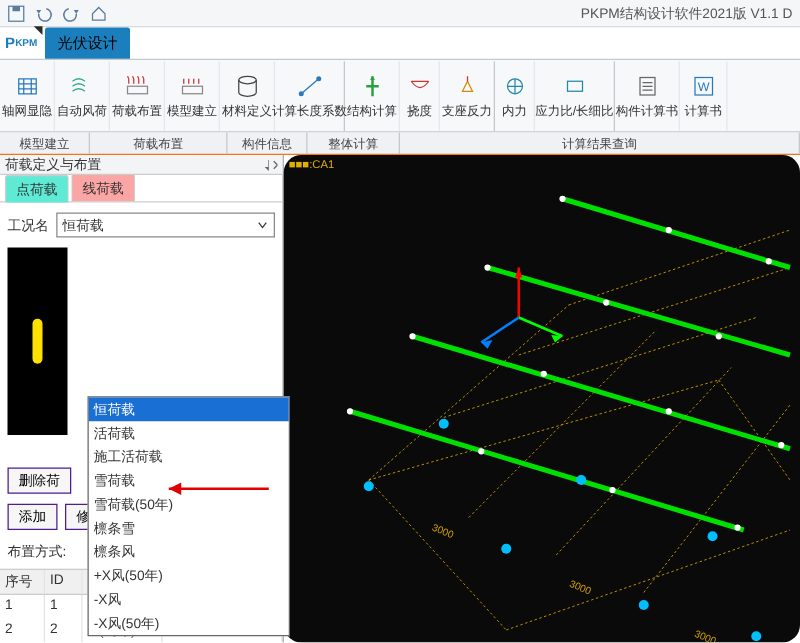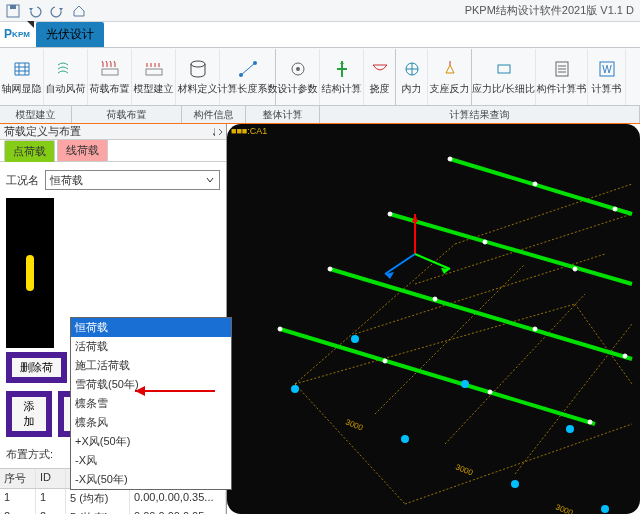--- a/index.html
+++ b/index.html
@@ -18,32 +18,32 @@
   .ribbon-item span{font-size:10px;white-space:nowrap;}
   .ribbon-icon{width:24px;height:22px;display:flex;align-items:center;justify-content:center;}
   .groupstrip{height:18px;background:#eef2f5;border-bottom:1px solid #f97316;display:flex;font-size:10px;color:#444;}
   .groupstrip div{border-right:1px solid #c4c8cc;display:flex;align-items:center;justify-content:center;}
   .main{display:flex;height:390px;}
   .panel{width:227px;border-right:1px solid #999;background:#fff;display:flex;flex-direction:column;position:relative;}
   .panel-title{height:20px;background:#f2f4f6;border-bottom:1px solid #ccc;display:flex;align-items:center;justify-content:space-between;padding:0 4px;font-size:11px;}
   .pin{width:12px;display:flex;gap:2px;}
   .subtabs{height:22px;display:flex;align-items:flex-end;border-bottom:1px solid #ccc;padding-left:4px;gap:2px;}
   .subtab{padding:3px 8px;border:1px solid #ccc;border-bottom:none;background:#fca5a5;font-size:11px;border-radius:2px 2px 0 0;}
-  .subtab.active{background:#84cc16;position:relative;top:1px;}
+  .subtab.active{background:#5eead4;position:relative;top:1px;}
   .formrow{display:flex;align-items:center;gap:6px;padding:8px 6px;}
   .select{flex:1;height:20px;border:1px solid #888;position:relative;background:#fff;display:flex;align-items:center;padding:0 4px;font-size:11px;}
   .select .chev{position:absolute;right:2px;top:2px;width:14px;height:14px;display:flex;align-items:center;justify-content:center;}
   .dropdown{position:absolute;top:193px; left:70px;width:162px;background:#fff;border:1px solid #666;z-index:20;font-size:11px;}
   .dropdown div{padding:2px 4px;}
   .dropdown .sel{background:#1a6fd4;color:#fff;}
   .arrow{position:absolute;top:255px;left:125px;z-index:30;pointer-events:none;}
   .preview{margin:0 6px;width:48px;height:150px;background:#000;display:flex;align-items:center;justify-content:center;}
   .preview .bar{width:8px;height:36px;background:#ffe000;border-radius:4px;}
   .btnrow{display:flex;gap:6px;padding:4px 6px;align-items:center;}
-  .btn{border:6px solid #4c1d95;background:#f6f6f6;padding:2px 8px;font-size:11px;}
+  .btn{border:1px solid #4c1d95;background:#f6f6f6;padding:2px 8px;font-size:11px;}
   .chk{display:flex;align-items:center;gap:3px;font-size:11px;}
   .chkbox{width:13px;height:13px;border:1px solid #666;background:#1a6fd4;display:flex;align-items:center;justify-content:center;color:#fff;font-size:10px;}
   .radio-row{display:flex;gap:18px;align-items:center;padding:6px;}
   .radio{width:12px;height:12px;border:1px solid #555;border-radius:50%;display:inline-flex;align-items:center;justify-content:center;}
   .radio.on::after{content:"";width:6px;height:6px;background:#1a6fd4;border-radius:50%;}
   .table{font-size:11px;}
   .table .hdr{display:flex;background:#f0f0f0;border-top:1px solid #ccc;border-bottom:1px solid #ccc;}
   .table .row{display:flex;}
   .table .cell{padding:2px 4px;border-right:1px solid #e4e4e4;text-align:left;}
   .c1{width:36px}.c2{width:30px}.c3{width:64px}.c4{flex:1}
@@ -128,60 +128,51 @@
           <path d="M4 16 L18 4" stroke="#2a78c0"></path>
           <circle cx="4" cy="16" r="2" fill="#2a78c0"></circle>
           <circle cx="18" cy="4" r="2" fill="#2a78c0"></circle>
         </svg>
       </div>
       <span>计算长度系数</span>
     </div>
   <div class="ribbon-item">
       <div class="ribbon-icon">
         <svg width="22" height="20">
-          <circle cx="11" cy="10" r="6" fill="none" stroke="#666"></circle>
-          <circle cx="11" cy="10" r="2" fill="#666"></circle>
-        </svg>
-      </div>
-      <span>设计参数</span>
-    </div>
-  <div class="ribbon-item">
-      <div class="ribbon-icon">
-        <svg width="22" height="20">
           <path d="M11 2 L11 18 M6 10 L16 10" stroke="#28a040" stroke-width="2"></path>
           <path d="M11 2 l-2 3 h4 z" fill="#28a040"></path>
         </svg>
       </div>
       <span>结构计算</span>
     </div>
   <div class="ribbon-item" style="width:32px">
       <div class="ribbon-icon">
         <svg width="20" height="20">
           <path d="M3 6 L17 6 M3 6 Q10 16 17 6" stroke="#c33" fill="none"></path>
         </svg>
       </div>
       <span>挠度</span>
     </div>
+  <div class="ribbon-item" style="width:44px">
+      <div class="ribbon-icon">
+        <svg width="20" height="20">
+          <path d="M6 14 L10 6 L14 14 Z" fill="none" stroke="#d48b00"></path>
+          <path d="M10 6 v-4" stroke="#c33"></path>
+        </svg>
+      </div>
+      <span>支座反力</span>
+    </div>
   <div class="ribbon-item" style="width:32px">
       <div class="ribbon-icon">
         <svg width="20" height="20">
           <circle cx="10" cy="10" r="6" fill="none" stroke="#28a"></circle>
           <path d="M10 4v12M4 10h12" stroke="#28a"></path>
         </svg>
       </div>
       <span>内力</span>
-    </div>
-  <div class="ribbon-item" style="width:44px">
-      <div class="ribbon-icon">
-        <svg width="20" height="20">
-          <path d="M6 14 L10 6 L14 14 Z" fill="none" stroke="#d48b00"></path>
-          <path d="M10 6 v-4" stroke="#c33"></path>
-        </svg>
-      </div>
-      <span>支座反力</span>
     </div>
   <div class="ribbon-item" style="width:64px">
       <div class="ribbon-icon">
         <svg width="20" height="20">
           <rect x="4" y="6" width="12" height="8" fill="none" stroke="#28a"></rect>
         </svg>
       </div>
       <span>应力比/长细比</span>
     </div>
   <div class="ribbon-item" style="width:52px">
@@ -289,20 +280,21 @@
         <div class="cell c2">2</div>
         <div class="cell c3">5 (均布)</div>
         <div class="cell c4">0.00,0.00,0.05...</div>
       </div>
     </div>
 
     <div class="dropdown">
       <div class="sel">恒荷载</div>
       <div>活荷载</div>
       <div>施工活荷载</div>
+      <div>雪荷载</div>
       <div>雪荷载(50年)</div>
       <div>檩条雪</div>
       <div>檩条风</div>
       <div>+X风(50年)</div>
       <div>-X风</div>
       <div>-X风(50年)</div>
 
     </div>
     <svg class="arrow" width="100" height="30">
       <line x1="90" y1="12" x2="10" y2="12" stroke="#e00000" stroke-width="2"></line>

